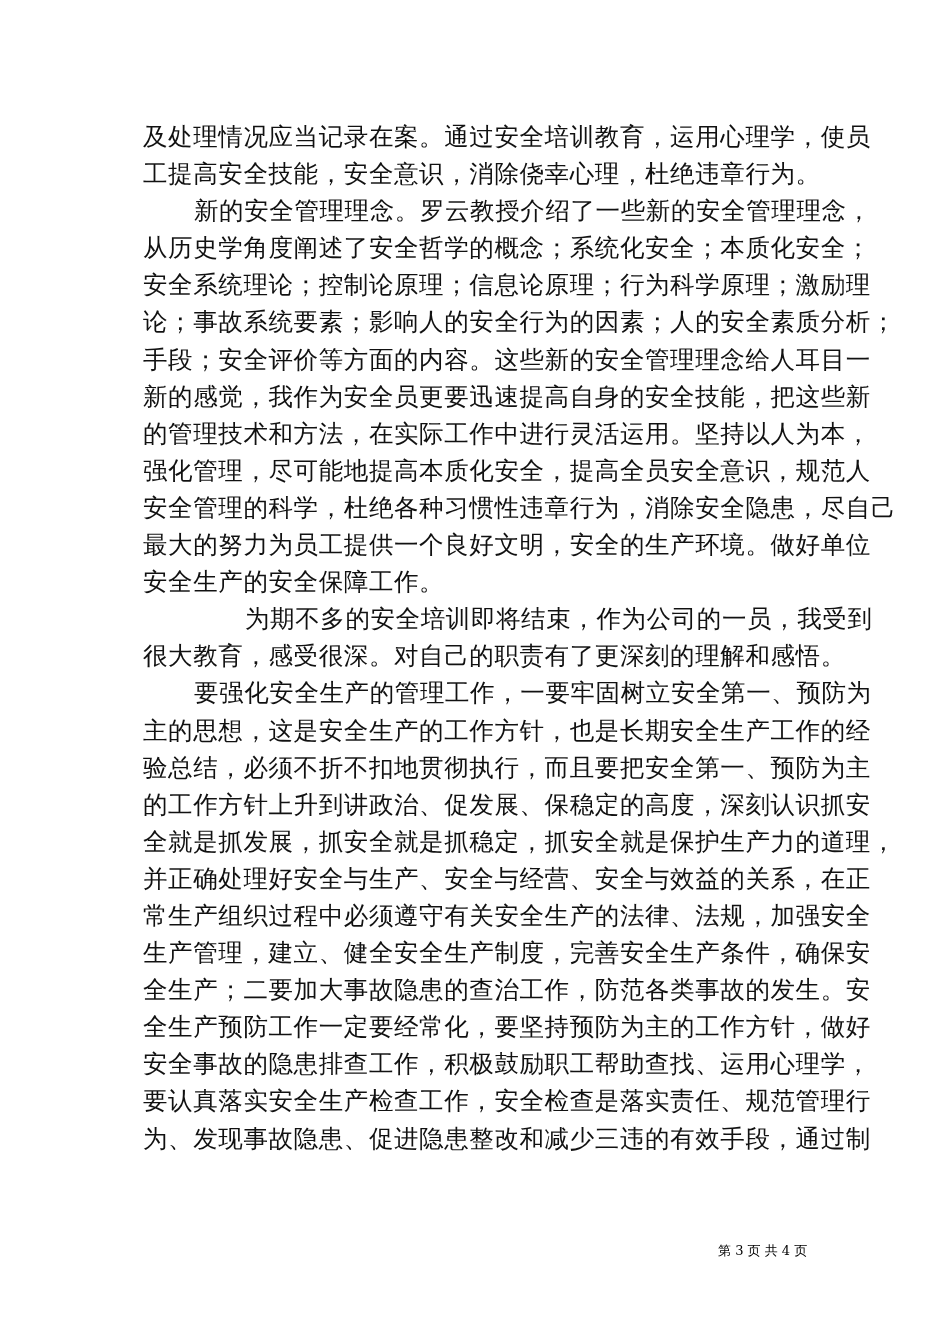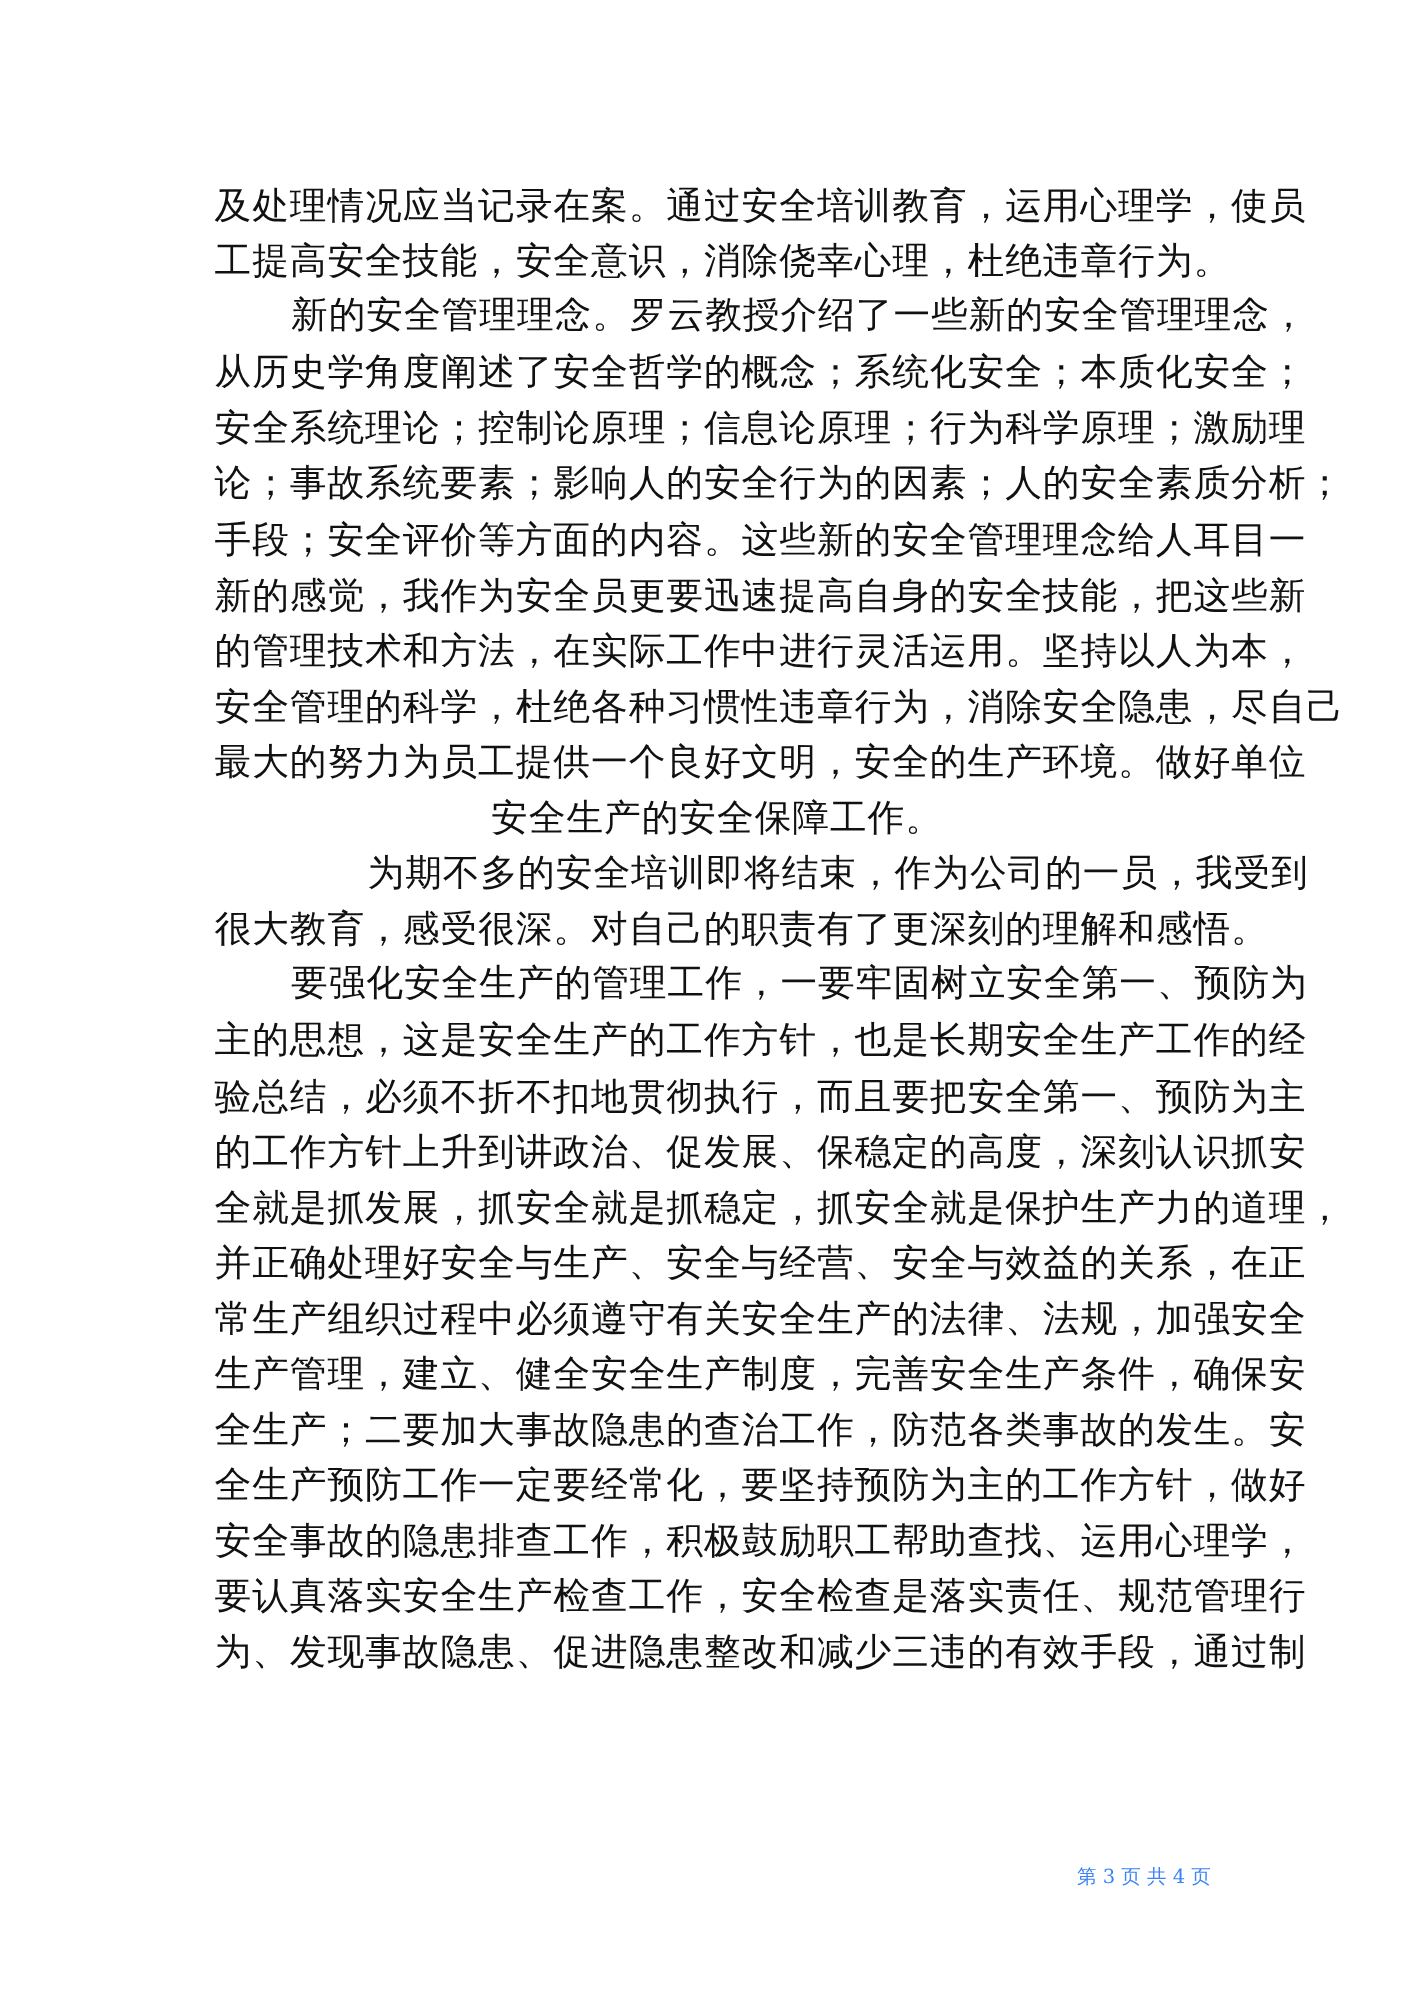--- a/index.html
+++ b/index.html
@@ -1,45 +1,46 @@
 <!DOCTYPE html>
 <html><head>
 <meta charset="utf-8">
 <style>
   html, body { margin: 0; padding: 0; background: #ffffff; }
   body { width: 950px; height: 1344px; position: relative; overflow: hidden; }
-  .page { position: absolute; left: 0; top: 0; width: 866px; height: 1344px; background: #fff; text-align: center; }
+  .page { position: absolute; left: 0; top: 0; width: 866px; height: 1344px; background: #fff; }
   .content {
     position: absolute; left: 143px; top: 118px; width: 670px;
     font-family: "DejaVu Serif", "Liberation Serif", serif;
     font-size: 24.5px; color: #111; line-height: 37.1px;
   }
   .line { height: 37.1px; white-space: nowrap; overflow: visible; letter-spacing: 0.6px; }
   .ind2 { padding-left: 51px; font-family: Liberation Serif, serif; }
   .ind4 { padding-left: 102px; }
   .footer {
     position: absolute; left: 718px; top: 1242px;
     font-family: "DejaVu Serif", "Liberation Serif", serif;
-    font-size: 13px; color: #3b82f6; white-space: nowrap;
+    font-size: 13px; color: #000000; white-space: nowrap;
   }
 </style>
 </head>
 <body>
 
 <div class="page">
   <div class="content">
     <div class="line">及处理情况应当记录在案。通过安全培训教育，运用心理学，使员</div>
     <div class="line">工提高安全技能，安全意识，消除侥幸心理，杜绝违章行为。</div>
     <div class="line ind2">新的安全管理理念。罗云教授介绍了一些新的安全管理理念，</div>
     <div class="line">从历史学角度阐述了安全哲学的概念；系统化安全；本质化安全；</div>
     <div class="line">安全系统理论；控制论原理；信息论原理；行为科学原理；激励理</div>
     <div class="line">论；事故系统要素；影响人的安全行为的因素；人的安全素质分析；</div>
     <div class="line">手段；安全评价等方面的内容。这些新的安全管理理念给人耳目一</div>
     <div class="line">新的感觉，我作为安全员更要迅速提高自身的安全技能，把这些新</div>
     <div class="line">的管理技术和方法，在实际工作中进行灵活运用。坚持以人为本，</div>
+    <div class="line">强化管理，尽可能地提高本质化安全，提高全员安全意识，规范人</div>
     <div class="line">安全管理的科学，杜绝各种习惯性违章行为，消除安全隐患，尽自己</div>
     <div class="line">最大的努力为员工提供一个良好文明，安全的生产环境。做好单位</div>
     <div class="line">安全生产的安全保障工作。</div>
     <div class="line ind4">为期不多的安全培训即将结束，作为公司的一员，我受到</div>
     <div class="line">很大教育，感受很深。对自己的职责有了更深刻的理解和感悟。</div>
     <div class="line ind2">要强化安全生产的管理工作，一要牢固树立安全第一、预防为</div>
     <div class="line">主的思想，这是安全生产的工作方针，也是长期安全生产工作的经</div>
     <div class="line">验总结，必须不折不扣地贯彻执行，而且要把安全第一、预防为主</div>
     <div class="line">的工作方针上升到讲政治、促发展、保稳定的高度，深刻认识抓安</div>
     <div class="line">全就是抓发展，抓安全就是抓稳定，抓安全就是保护生产力的道理，</div>

